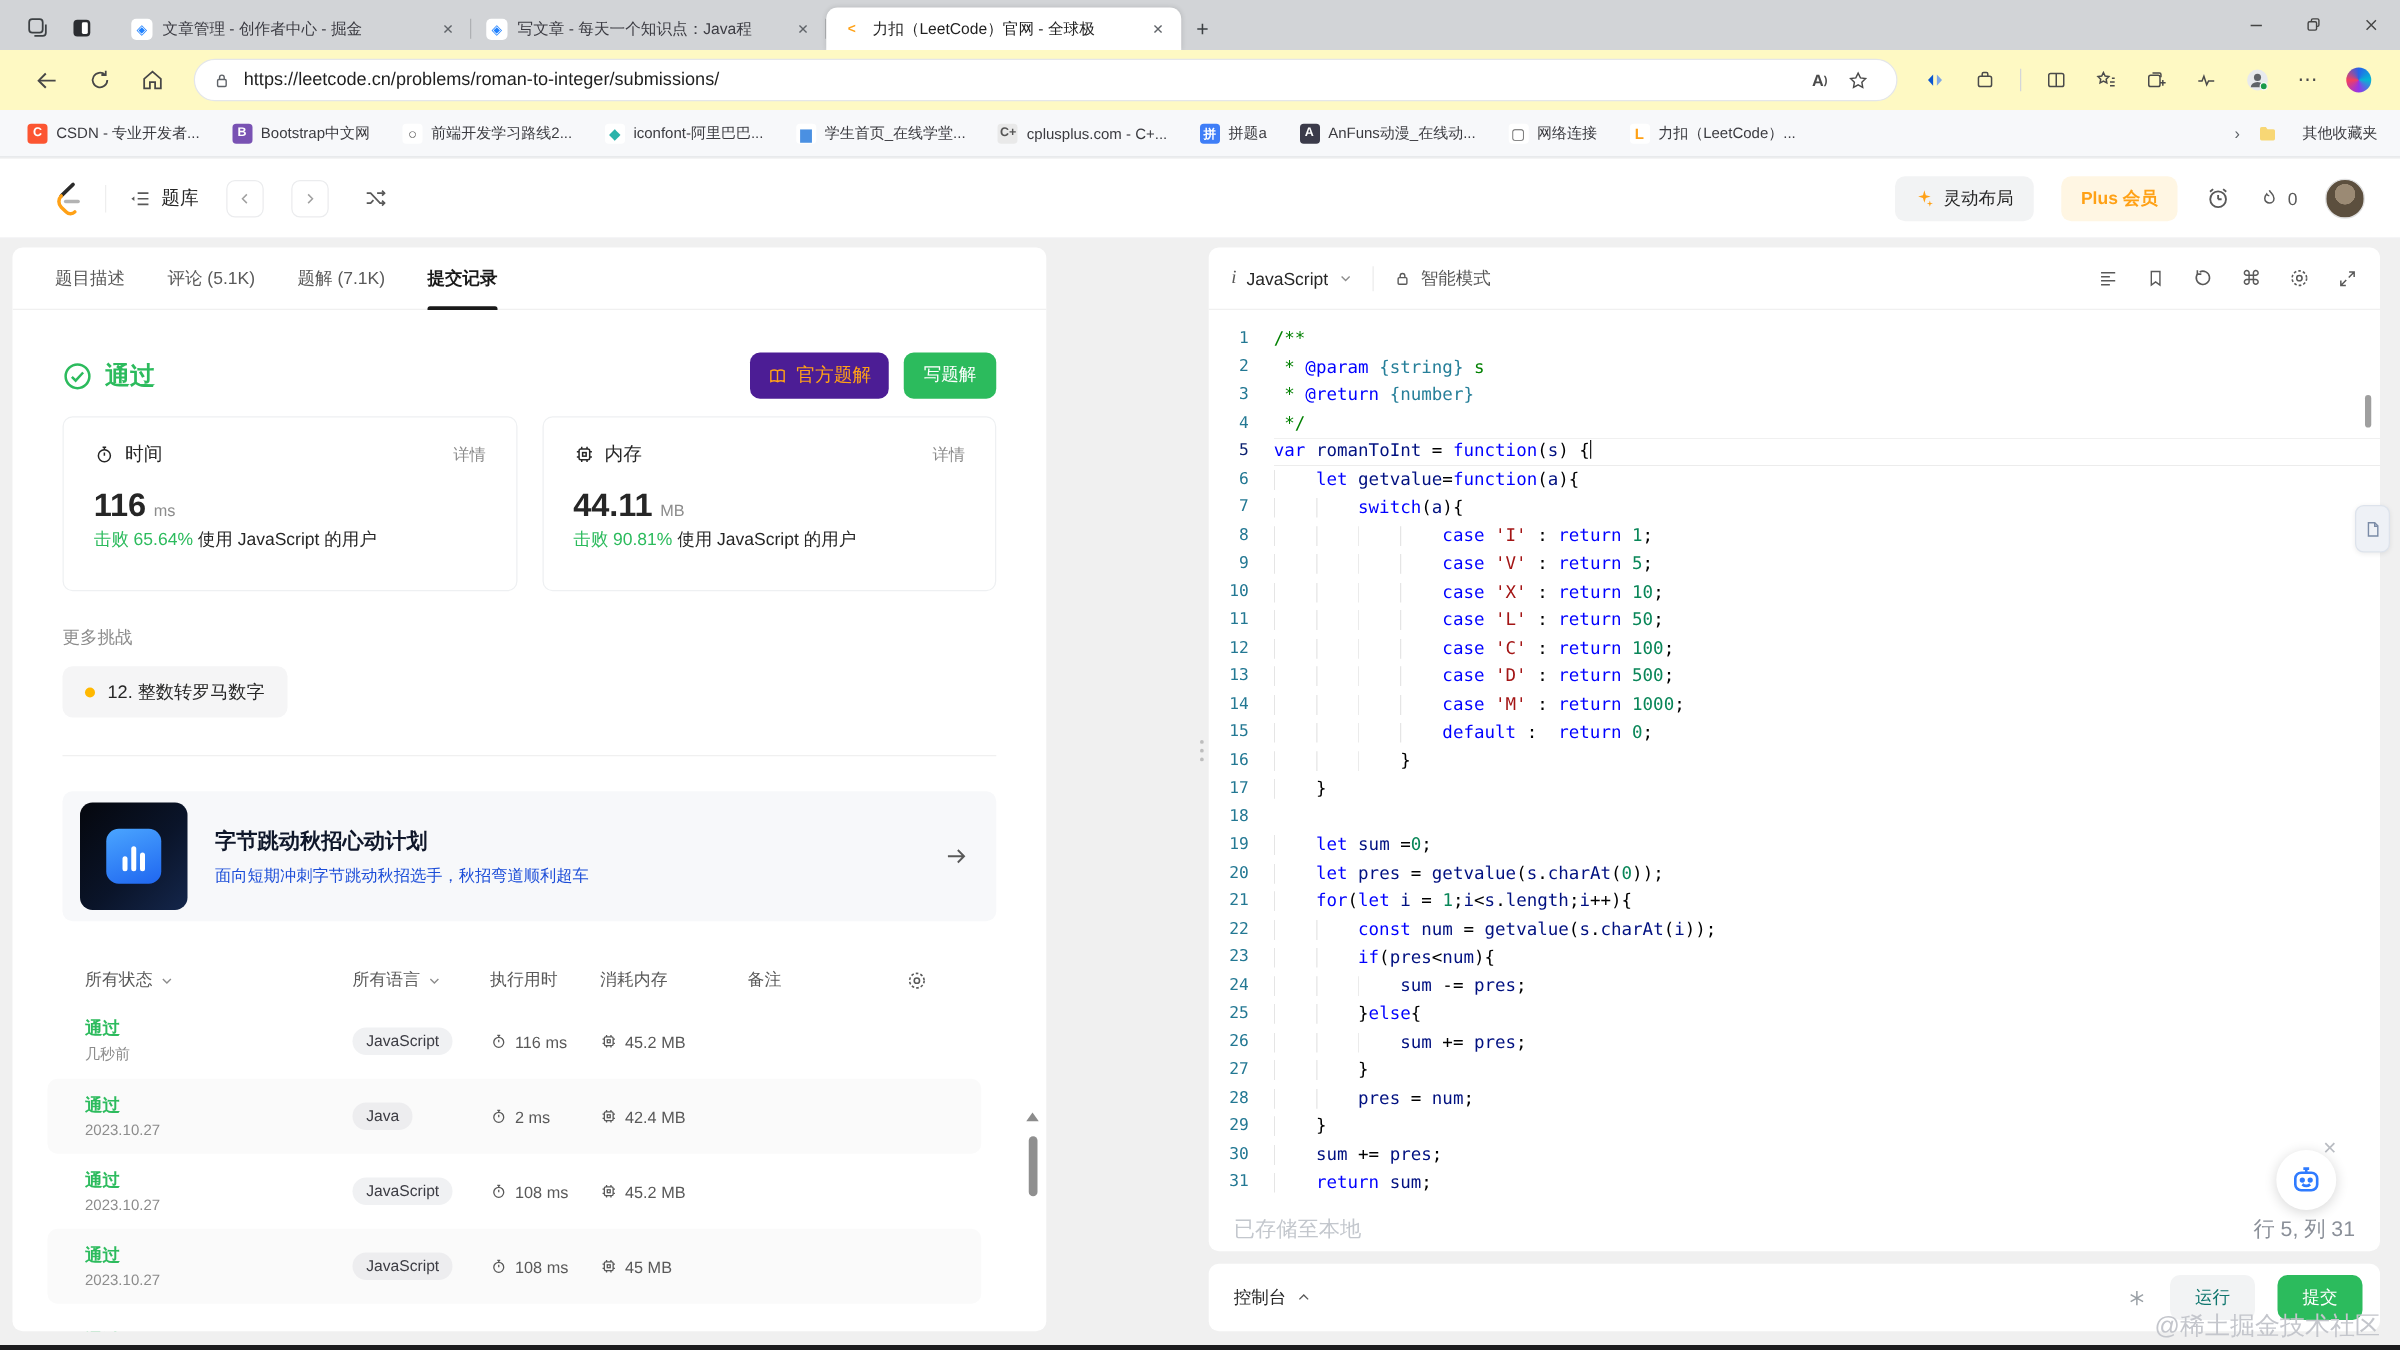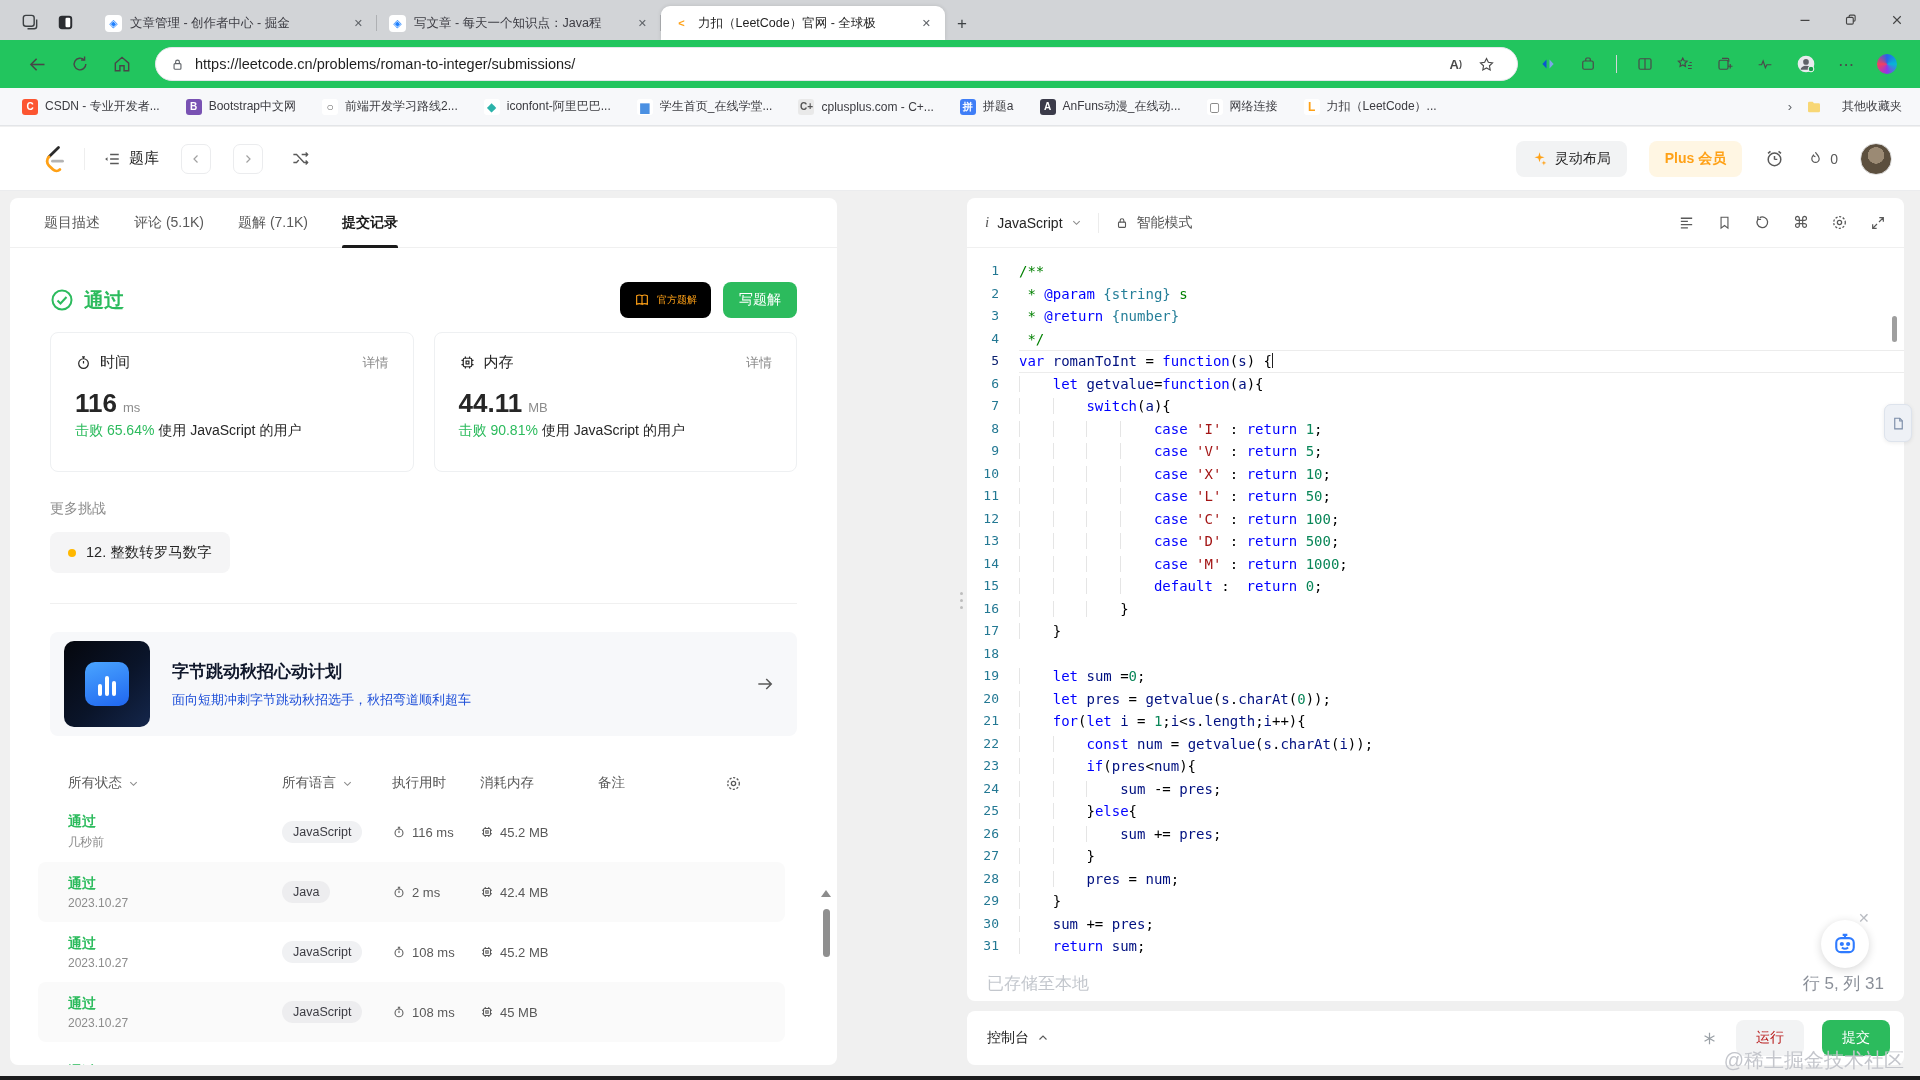--- a/index.html
+++ b/index.html
@@ -16,21 +16,21 @@
   .tab:not(.active):after { content:""; position:absolute; right:0; top:9px; height:16px; width:1px; background:#aeb0b3; }
   .tab.active { background:#fff; border-radius:9px 9px 0 0; height:34px; box-shadow:0 0 4px rgba(0,0,0,.12); color:#1f1f1f; }
   .tab .fav { width:17px; height:17px; border-radius:4px; display:flex; align-items:center; justify-content:center; font-size:11px; font-weight:bold; flex:0 0 auto; }
   .tab .t-title { flex:1; white-space:nowrap; overflow:hidden; text-overflow:ellipsis; }
   .tab .t-close { flex:0 0 auto; font-size:11px; color:#5f6368; padding:2px 4px; border-radius:4px; }
   .newtab { font-size:17px; color:#3c4043; padding:0 14px 6px 12px; }
   .win-controls { margin-left:auto; display:flex; align-items:center; height:40px; }
   .win-btn { width:46px; height:40px; display:flex; align-items:center; justify-content:center; }
 
   
-  .toolbar { position:absolute; left:0; top:40px; width:1920px; height:48px; background:#22c55e; display:flex; align-items:center; padding:0 14px 0 16px; }
+  .toolbar { position:absolute; left:0; top:40px; width:1920px; height:48px; background:#fef9c3; display:flex; align-items:center; padding:0 14px 0 16px; }
   .nav-ico { padding:0 11px; display:flex; align-items:center; }
   .url-pill { flex:1; height:34px; margin:0 12px; background:#fff; border:1px solid #e4e6ea; border-radius:17px; display:flex; align-items:center; padding:0 14px; min-width:0; }
   .url-text { font-size:14.5px; color:#1f1f1f; margin-left:10px; flex:1; white-space:nowrap; overflow:hidden; }
   .pill-ico { padding:0 8px; display:flex; align-items:center; color:#4a4a4a; }
   .tb-right { display:flex; align-items:center; gap:4px; }
   .tb-ico { padding:0 9px; display:flex; align-items:center; }
   .tb-divider { width:1px; height:18px; background:#d4d6d9; margin:0 6px; }
   .read-aloud { font-size:13px; color:#4a4a4a; font-weight:bold; }
   .read-aloud small { font-size:9px; vertical-align:super; }
   .copilot-dot { width:20px; height:20px; border-radius:50%; background:conic-gradient(#2563eb,#06b6d4,#9333ea,#f43f5e,#2563eb); }
@@ -66,21 +66,21 @@
   
   .lp-tabs { height:50px; display:flex; align-items:center; gap:34px; padding:0 34px; border-bottom:1px solid #f0f0f0; }
   .lp-tab { font-size:14px; color:#595959; position:relative; height:50px; display:flex; align-items:center; }
   .lp-tab.active { color:#1a1a1a; font-weight:700; }
   .lp-tab.active:after { content:""; position:absolute; left:0; right:0; bottom:0; height:3px; background:#1a1a1a; border-radius:2px 2px 0 0; }
   .lp-content { padding:0 40px; position:relative; height:817px; }
   .result-row { display:flex; align-items:center; margin-top:34px; }
   .result-left { display:flex; align-items:center; gap:10px; }
   .result-status { font-size:20px; font-weight:600; color:#2cbb5d; }
   .result-btns { margin-left:auto; display:flex; gap:12px; }
-  .btn-official { display:flex; align-items:center; gap:7px; background:#000000; color:#ffa116; font-size:10px; border-radius:8px; padding:9px 14px; }
+  .btn-official { display:flex; align-items:center; gap:7px; background:#4c1d95; color:#ffa116; font-size:15px; border-radius:8px; padding:9px 14px; }
   .btn-write { background:#2cbb5d; color:#fff; font-size:14px; border-radius:8px; padding:9px 16px; }
   .stat-cards { display:flex; gap:20px; margin-top:14px; }
   .stat-card { flex:1; border:1px solid #eef0f2; border-radius:8px; padding:20px 24px; height:140px; }
   .sc-top { display:flex; align-items:center; }
   .sc-title { display:flex; align-items:center; gap:8px; font-size:15px; color:#262626; font-weight:500; }
   .sc-detail { margin-left:auto; font-size:13px; color:#8c8c8c; }
   .sc-value { margin-top:16px; font-size:26px; font-weight:700; color:#262626; }
   .sc-unit { font-size:13px; color:#8c8c8c; font-weight:400; margin-left:6px; }
   .sc-beat { margin-top:3px; font-size:14px; color:#262626; }
   .sc-beat b { color:#2cbb5d; font-weight:500; }
@@ -134,21 +134,21 @@
   .caret-bar { display:inline-block; width:1.5px; height:15px; background:#1f1f1f; vertical-align:-2px; }
   .ed-scrollthumb { position:absolute; right:7px; top:118px; width:5px; height:26px; background:#9f9f9f; border-radius:3px; }
   .ed-status { position:absolute; left:0; right:0; bottom:0; height:36px; display:flex; align-items:center; padding:0 20px; font-size:17px; }
   .saved-note { color:#c3c7cd; }
   .cursor-pos { margin-left:auto; color:#8a8f98; }
 
   
   .console-card { position:absolute; left:967px; top:1011px; width:937px; height:54px; background:#fff; border-radius:8px; display:flex; align-items:center; padding:0 14px 0 20px; }
   .console-label { display:flex; align-items:center; gap:8px; font-size:14px; color:#262626; }
   .console-right { margin-left:auto; display:flex; align-items:center; gap:18px; }
-  .btn-run { background:#f2f3f4; color:#b91c1c; font-size:14px; border-radius:8px; padding:9px 20px; }
+  .btn-run { background:#f2f3f4; color:#0f766e; font-size:14px; border-radius:8px; padding:9px 20px; }
   .btn-submit { background:#2cbb5d; color:#fff; font-size:14px; border-radius:8px; padding:9px 20px; }
 
   
   .float-widget { position:absolute; left:1884px; top:404px; width:28px; height:38px; background:#eef1f6; border:1px solid #dde3ec; border-radius:7px; display:flex; align-items:center; justify-content:center; box-shadow:0 1px 4px rgba(0,0,0,.08); }
   .chat-close { position:absolute; left:1858px; top:910px; font-size:14px; color:#b9bcc2; }
   .chat-btn { position:absolute; left:1821px; top:920px; width:48px; height:48px; border-radius:50%; background:#fff; box-shadow:0 2px 10px rgba(0,0,0,.16); display:flex; align-items:center; justify-content:center; }
   .watermark { position:absolute; right:16px; bottom:6px; font-size:20px; color:#c4c6cc; display:flex; align-items:center; gap:6px; }
   .bottom-strip { position:absolute; left:0; bottom:0; width:1920px; height:4px; background:#1c1c1e; }
 
   svg { display:block; }

